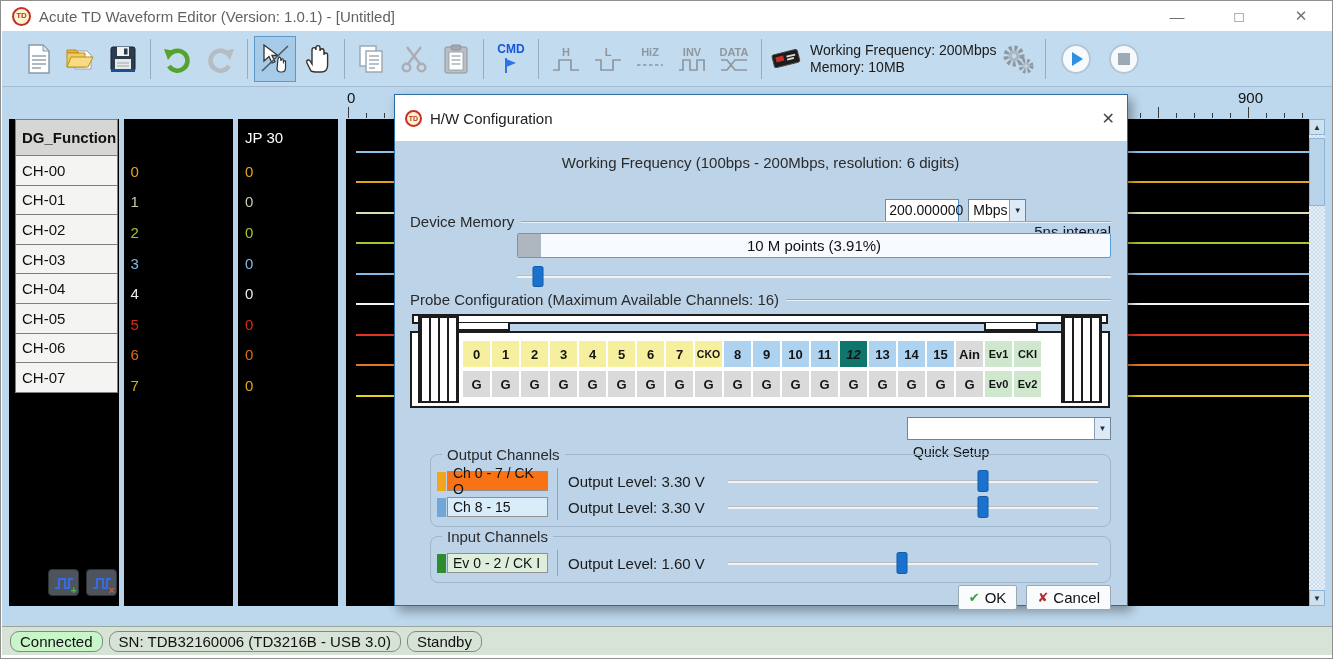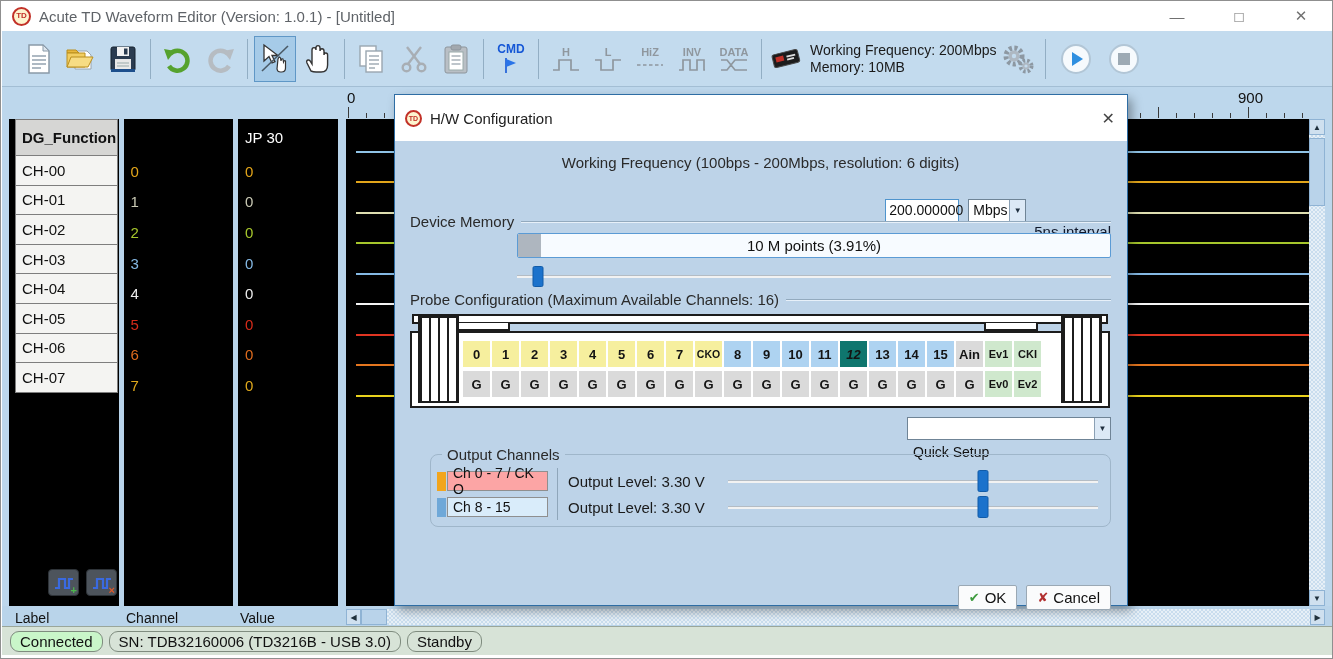--- a/index.html
+++ b/index.html
@@ -438,31 +438,20 @@
     </div>
   </div>
 
   <div class="vscroll">
     <div class="scroll-btn">▲</div>
     <div class="vtrack checker"></div>
     <div class="vthumb"></div>
     <div class="scroll-btn down">▼</div>
   </div>
 
-  <div class="bottombar">
-    <span class="foot-label" style="left:13px;">Label</span>
-    <span class="foot-label" style="left:124px;">Channel</span>
-    <span class="foot-label" style="left:238px;">Value</span>
-    <div class="hscroll">
-      <div class="scroll-btn">◀</div>
-      <div class="hthumb"></div>
-      <div class="htrack checker"></div>
-      <div class="scroll-btn">▶</div>
-    </div>
-  </div>
 
   <div class="statusbar">
 
   <div class="badge" style="background: rgb(201, 246, 201);">Connected</div>
       <div class="badge" style="background: transparent;">SN: TDB32160006 (TD3216B - USB 3.0)</div>
       <div class="badge" style="background: transparent;">Standby</div>
     </div>
 
   <div class="dialog">
     <div class="dlg-title">
@@ -559,41 +548,57 @@
           <span class="combo-arrow">▼</span>
         </div>
       </div>
 
       <div class="gbox outbox">
         <span class="gbox-legend">Output Channels</span>
         <div>
 
         <div class="ch-row">
             <div class="chip" style="background: rgb(242, 165, 29);"></div>
-            <div class="ch-label" style="background: #fca5a5;">Ch 0 - 7 / CK O</div>
+            <div class="ch-label" style="background: #f97316;">Ch 0 - 7 / CK O</div>
             <div class="ch-div"></div>
             <div class="ch-level">Output Level: 3.30 V</div>
             <div class="ch-slider">
               <div class="slide-track"></div>
               <div class="slide-handle" style="left: 69%;"></div>
             </div>
           </div>
             <div class="ch-row">
             <div class="chip" style="background: rgb(111, 168, 216);"></div>
             <div class="ch-label" style="background: rgb(217, 236, 250);">Ch 8 - 15</div>
             <div class="ch-div"></div>
             <div class="ch-level">Output Level: 3.30 V</div>
             <div class="ch-slider">
               <div class="slide-track"></div>
               <div class="slide-handle" style="left: 69%;"></div>
             </div>
           </div>
           </div>
       </div>
 
+      <div class="gbox inbox">
+        <span class="gbox-legend">Input Channels</span>
+        <div>
+
+        <div class="ch-row">
+            <div class="chip" style="background: rgb(46, 139, 46);"></div>
+            <div class="ch-label" style="background: rgb(221, 238, 221);">Ev 0 - 2 / CK I</div>
+            <div class="ch-div"></div>
+            <div class="ch-level">Output Level: 1.60 V</div>
+            <div class="ch-slider">
+              <div class="slide-track"></div>
+              <div class="slide-handle" style="left: 47%;"></div>
+            </div>
+          </div>
+          </div>
+      </div>
 
       <div class="dlg-btns">
         <div class="dlg-btn">
           <span class="ok-glyph">✔</span>
           <span>OK</span>
         </div>
         <div class="dlg-btn">
           <span class="cancel-glyph">✘</span>
           <span>Cancel</span>
         </div>

